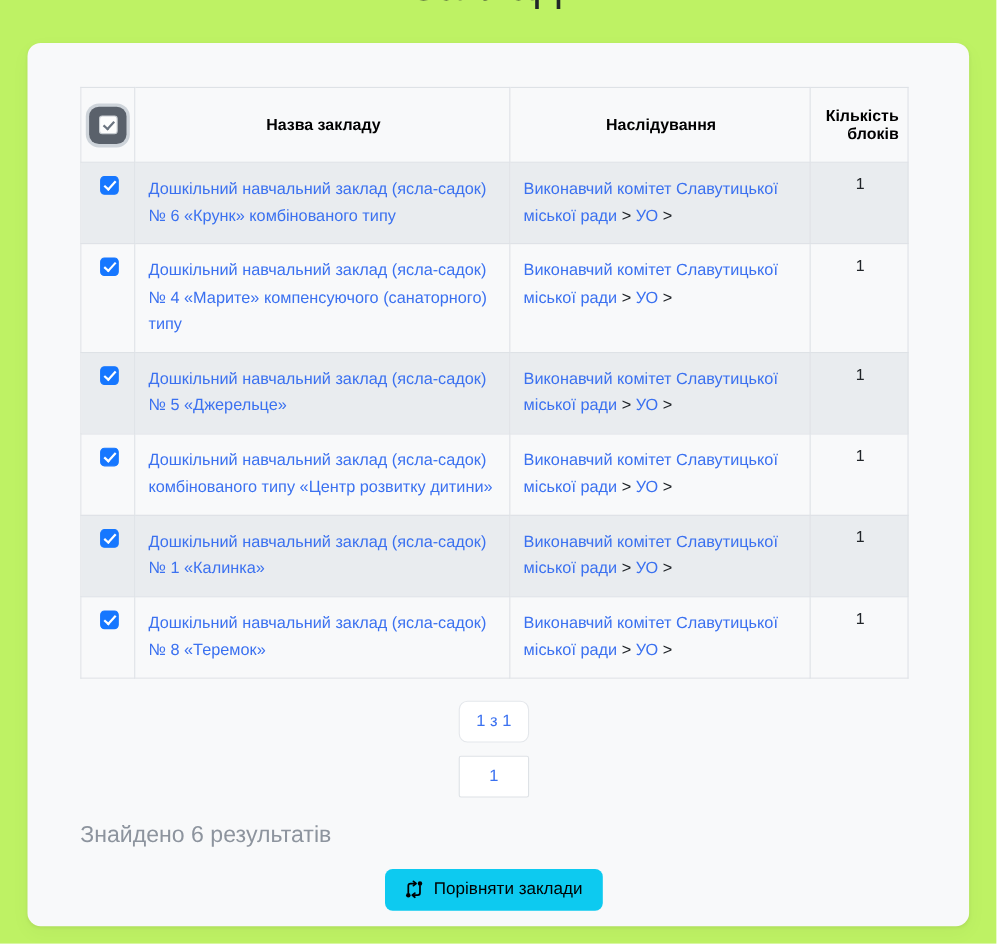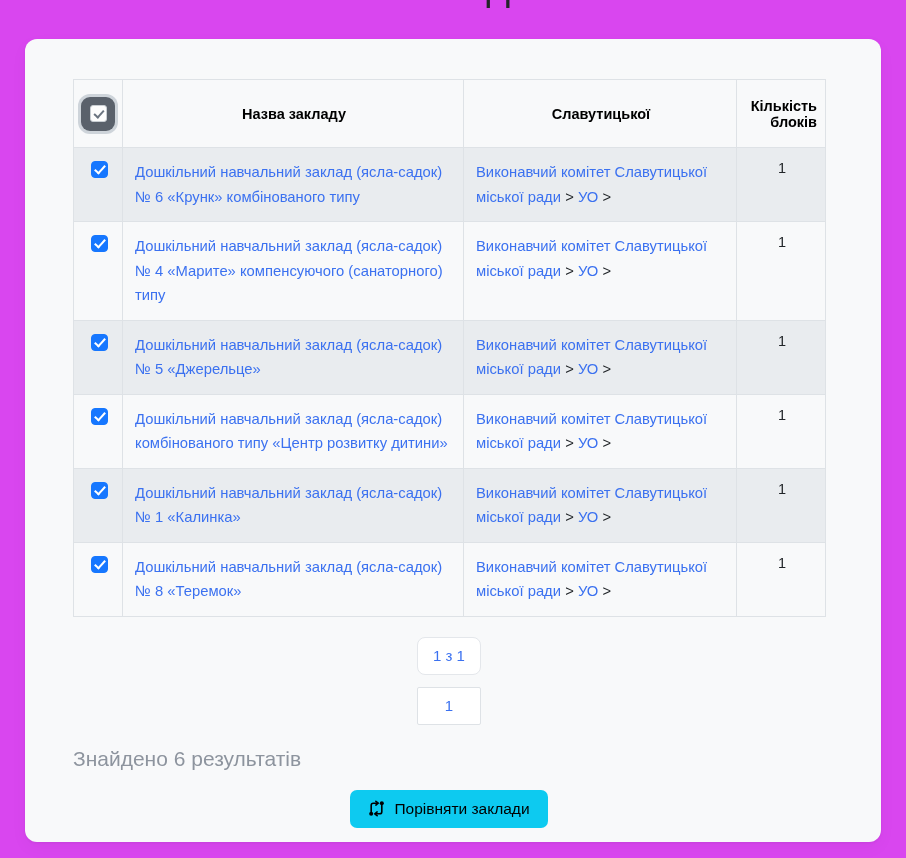--- a/index.html
+++ b/index.html
@@ -11,21 +11,21 @@
     height: 858px;
     background: #ffffff;
     font-family: "Liberation Sans", "DejaVu Sans", sans-serif;
     overflow: hidden;
   }
 
   .page {
     position: relative;
     width: 906px;
     height: 858px;
-    background: #d946ef;
+    background: #bef264;
   }
 
   
   .page-title {
     position: absolute;
     top: -38px;
     left: 0;
     width: 906px;
     text-align: center;
     font-size: 41px;
@@ -262,21 +262,21 @@
             <col class="c-cnt">
         </colgroup>
         <thead>
           <tr>
             <th class="th-check">
               <span class="cb-header-wrap">
                 <input type="checkbox" class="cb-head" checked="" style="">
               </span>
             </th>
             <th>Назва закладу</th>
-            <th>Славутицької</th>
+            <th>Наслідування</th>
             <th class="th-count">Кількість блоків</th>
           </tr>
         </thead>
         <tbody id="table-body">
             <tr>
               <td class="cell-check"><input type="checkbox" class="cb" checked="" style=""></td>
               <td><a class="link">Дошкільний навчальний заклад (ясла-садок) № 6 «Крунк» комбінованого типу</a></td>
               <td class="inh-cell"><a class="link">Виконавчий комітет Славутицької міської ради</a><span class="sep"> &gt; </span><a class="link">УО</a><span class="sep"> &gt; </span></td>
               <td class="cell-count">1</td>
             </tr>

